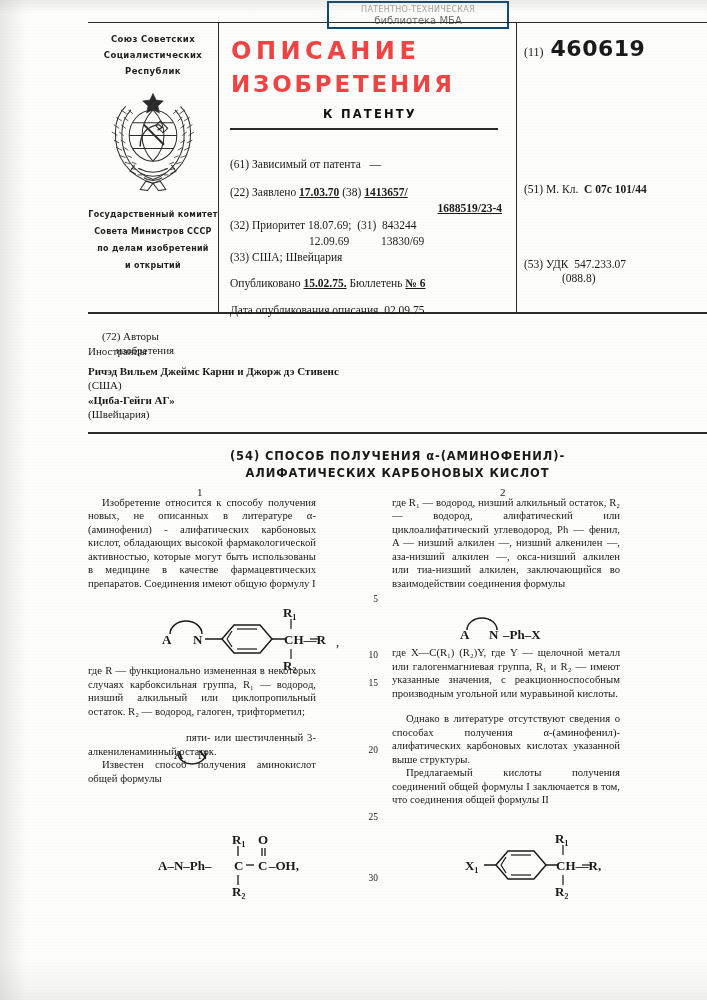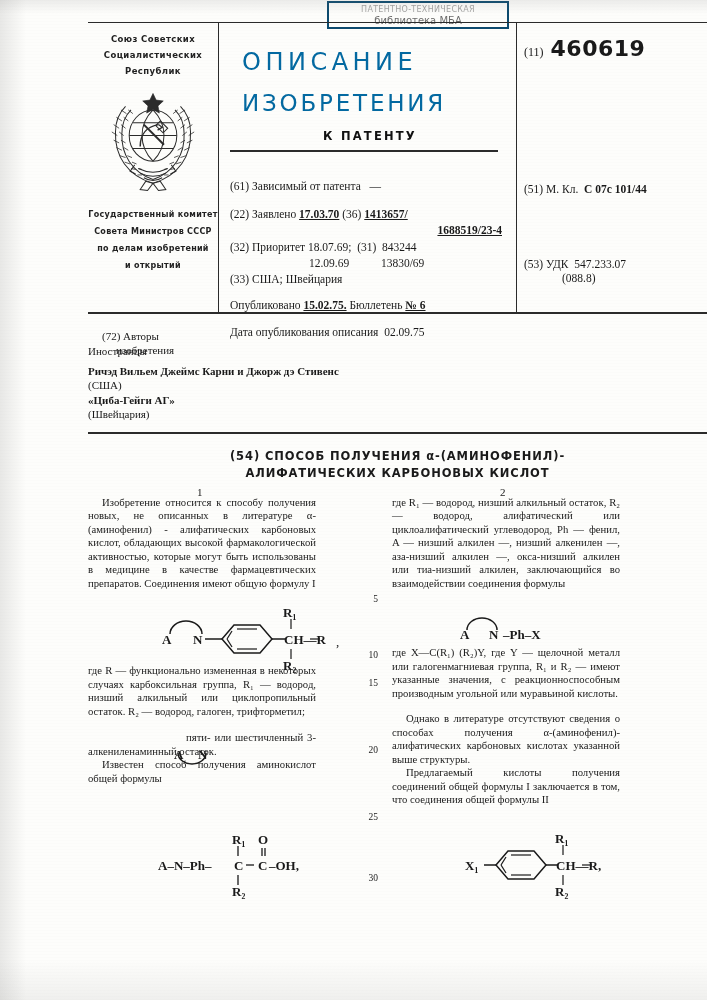--- a/index.html
+++ b/index.html
@@ -104,26 +104,26 @@
     white-space: nowrap;
   }
 
   
   .biblio {
     position: absolute;
     left: 230px; top: 36px; width: 280px;
   }
   .big-title {
     font-family: "DejaVu Sans", sans-serif;
-    font-weight: normal;
+    font-weight: bold;
     font-size: 24px;
     letter-spacing: 4.5px;
-    color: #0369a1;
+    color: #ef4444;
     line-height: 1.22;
-    margin: 12px;
+    margin: 1px;
     white-space: nowrap;
   }
   .big-title.second { font-size: 23px; letter-spacing: 2.8px; margin-top: 4px; }
   .sub-title {
     font-family: "DejaVu Sans", sans-serif;
     font-weight: bold;
     font-size: 11.5px;
     letter-spacing: 2.2px;
     color: #111;
     text-align: center;
@@ -299,21 +299,21 @@
 
     <div class="biblio-body">
       <div class="bl">
         <span>(61) Зависимый от патента</span>
         &nbsp;&nbsp;<span>—</span>
       </div>
 
       <div class="bl gap">
         <span>(22) Заявлено</span>
         <b>17.03.70</b>
-        <span>(36)</span>
+        <span>(38)</span>
         <b>1413657/</b>
       </div>
       <div class="bl indent-right">
         <b>1688519/23-4</b>
       </div>
 
       <div class="bl">
         <span>(32) Приоритет</span>
         <span>18.07.69;</span>
         &nbsp;<span>(31)</span>

